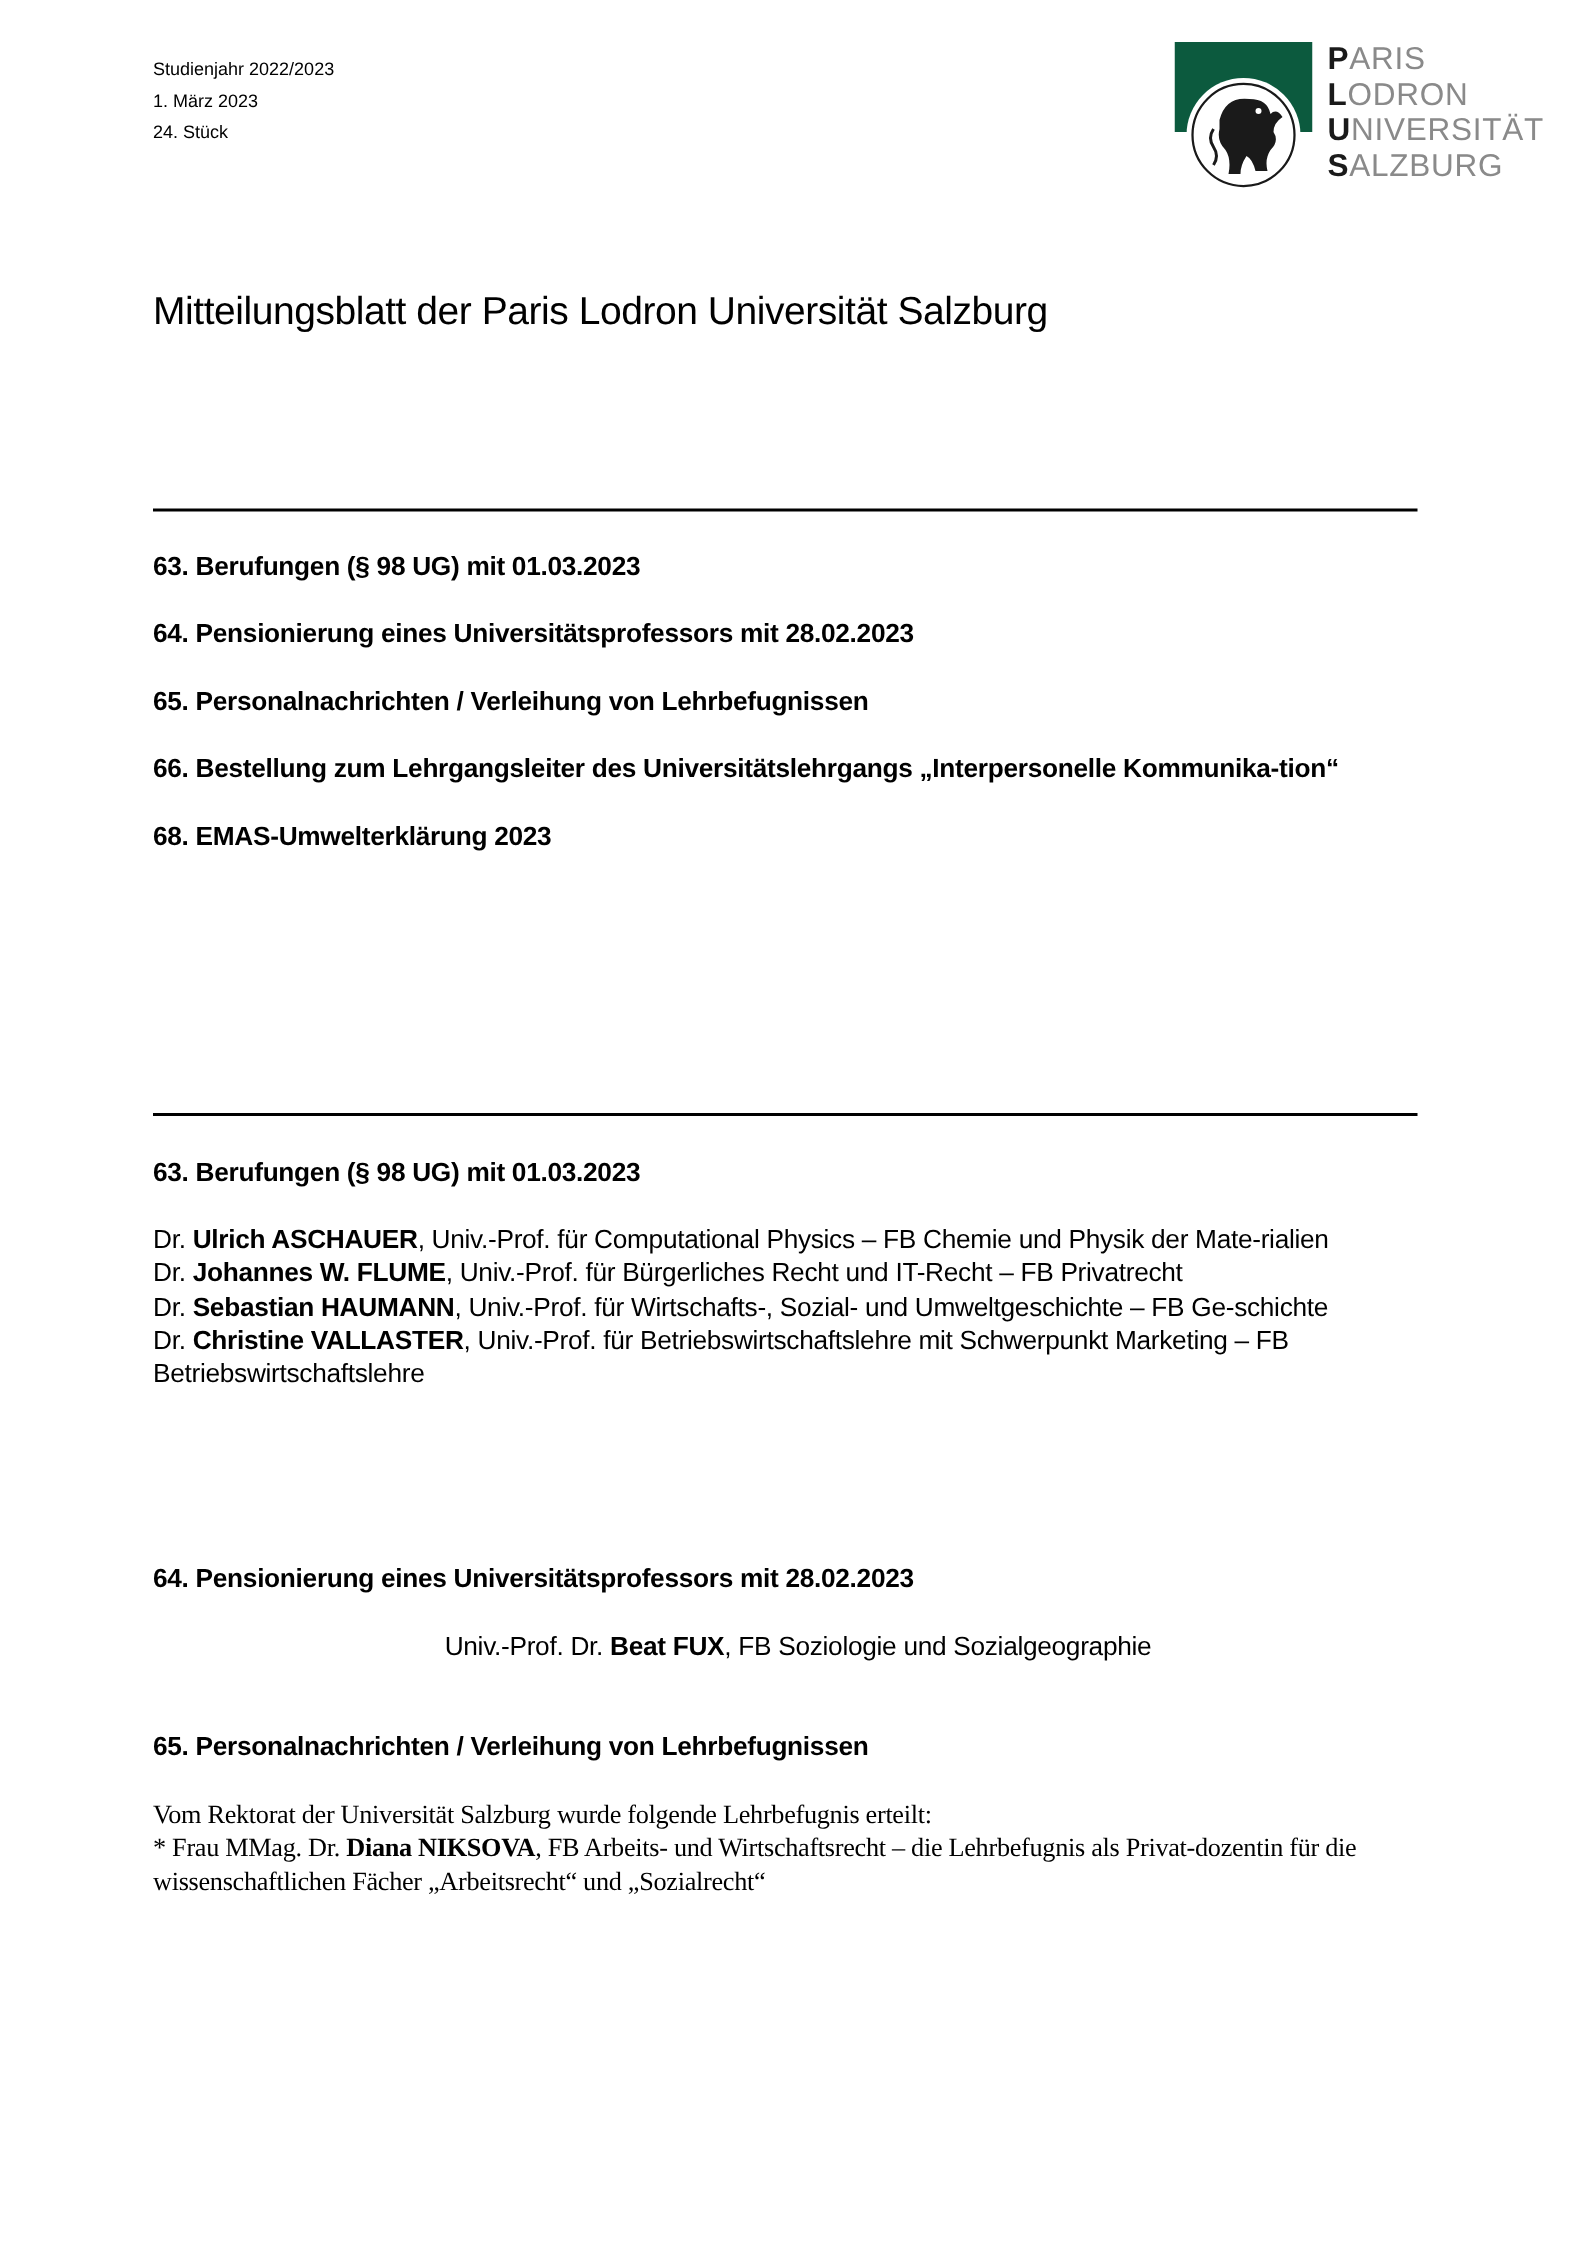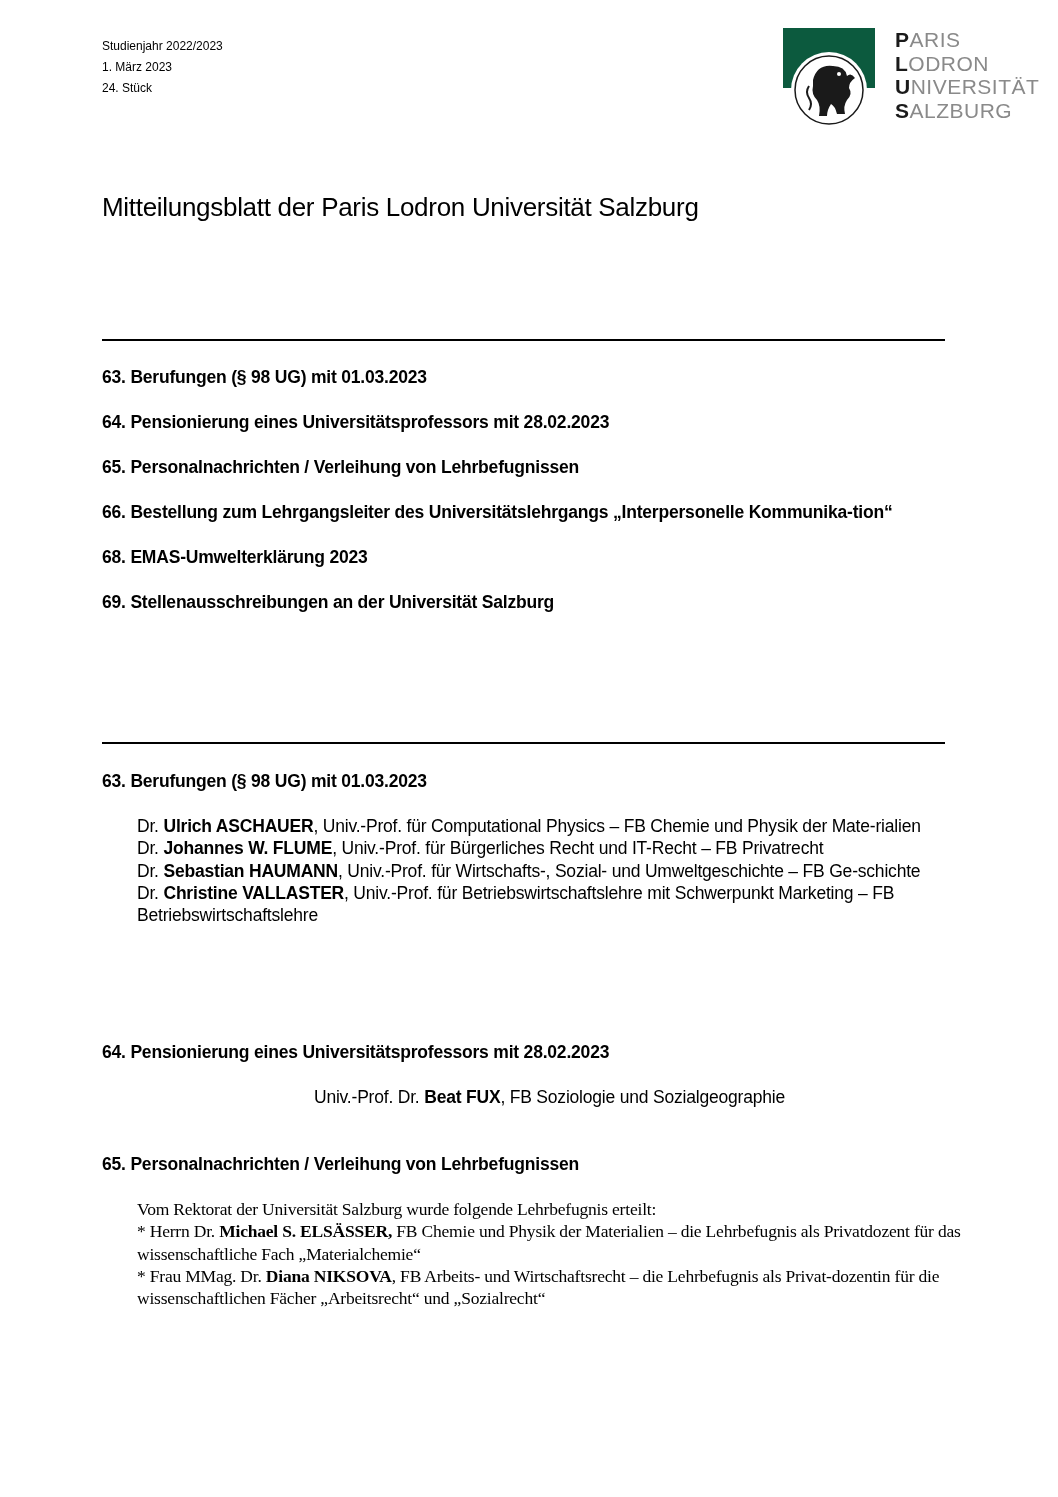--- a/index.html
+++ b/index.html
@@ -2,29 +2,29 @@
 <html><head>
 <meta charset="utf-8">
 <style>
   html, body { margin: 0; padding: 0; background: #ffffff; }
   body { width: 1058px; height: 1497px; position: relative; overflow: hidden;
          font-family: "Liberation Sans", sans-serif; color: #000; }
   .header-meta { position: absolute; left: 102px; top: 36px; font-size: 12px; line-height: 21px; }
   .header-meta div { white-space: nowrap; }
   .logo { position: absolute; left: 783px; top: 28px; width: 250px; height: 102px; }
   .logo-mark { position: absolute; left: 0; top: 0; width: 92px; height: 100px; }
-  .logo-text { position: absolute; left: 112px; top: 0px; font-size: 21px; line-height: 23.5px; color: #8a8a8a; letter-spacing: 0.5px; }
+  .logo-text { position: absolute; left: 102px; top: 0px; font-size: 21px; line-height: 23.5px; color: #8a8a8a; letter-spacing: 0.5px; }
   .logo-text .cap { color: #1a1a1a; font-weight: bold; }
   .title { position: absolute; left: 102px; top: 192px; font-size: 26px; font-weight: normal; white-space: nowrap; letter-spacing: -0.3px; }
   .rule { position: absolute; left: 102px; width: 843px; height: 0; border-top: 2px solid #000; }
   .toc { position: absolute; left: 102px; top: 366px; width: 860px; }
   .toc-item { font-size: 17.5px; font-weight: bold; line-height: 22px; margin-bottom: 23px; letter-spacing: -0.2px; }
   .section { position: absolute; left: 102px; width: 860px; }
   .sec-heading { font-size: 17.5px; font-weight: bold; line-height: 22px; letter-spacing: -0.2px; }
-  .body-text { font-size: 17.5px; line-height: 22.3px; letter-spacing: -0.2px; margin-left: 35px; }
+  .body-text { font-size: 17.5px; line-height: 22.3px; letter-spacing: -0.2px; }
   .b { font-weight: bold; }
 </style>
 </head>
 <body>
 
 <div class="header-meta">
   <div>Studienjahr 2022/2023</div>
   <div>1. März 2023</div>
   <div>24. Stück</div>
 </div>
@@ -49,21 +49,20 @@
 <div class="title">Mitteilungsblatt der Paris Lodron Universität Salzburg</div>
 
 <div class="rule" style="top:339px;"></div>
 
 <div class="toc">
   <div class="toc-item">63. Berufungen (§ 98 UG) mit 01.03.2023</div>
   <div class="toc-item">64. Pensionierung eines Universitätsprofessors mit 28.02.2023</div>
   <div class="toc-item">65. Personalnachrichten / Verleihung von Lehrbefugnissen</div>
   <div class="toc-item" style="width:860px;">66. Bestellung zum Lehrgangsleiter des Universitätslehrgangs „Interpersonelle Kommunika-tion“</div>
   <div class="toc-item">68. EMAS-Umwelterklärung 2023</div>
-  <div class="toc-item">69. Stellenausschreibungen an der Universität Salzburg</div>
 </div>
 
 <div class="rule" style="top:742px;"></div>
 
 <div class="section" style="top:770px;">
   <div class="sec-heading">63. Berufungen (§ 98 UG) mit 01.03.2023</div>
   <div class="body-text" style="margin-top:23px;">
     <div><span>Dr. </span><span class="b">Ulrich ASCHAUER</span><span>, Univ.-Prof. für Computational Physics – FB Chemie und Physik der Mate-rialien</span></div>
     <div><span>Dr. </span><span class="b">Johannes W. FLUME</span><span>, Univ.-Prof. für Bürgerliches Recht und IT-Recht – FB Privatrecht</span></div>
     <div><span>Dr. </span><span class="b">Sebastian HAUMANN</span><span>, Univ.-Prof. für Wirtschafts-, Sozial- und Umweltgeschichte – FB Ge-schichte</span></div>
@@ -73,16 +72,15 @@
 
 <div class="section" style="top:1041px;">
   <div class="sec-heading">64. Pensionierung eines Universitätsprofessors mit 28.02.2023</div>
   <div class="body-text" style="margin-top:23px;text-align:center;"><span>Univ.-Prof. Dr. </span><span class="b">Beat FUX</span><span>, FB Soziologie und Sozialgeographie</span></div>
 </div>
 
 <div class="section" style="top:1153px;">
   <div class="sec-heading">65. Personalnachrichten / Verleihung von Lehrbefugnissen</div>
   <div class="body-text" style="margin-top:23px;font-family:Liberation Serif, serif;">
     <div>Vom Rektorat der Universität Salzburg wurde folgende Lehrbefugnis erteilt:</div>
-    <div><span>* Herrn Dr. </span><span class="b">Michael S. ELSÄSSER,</span><span> FB Chemie und Physik der Materialien – die Lehrbefugnis als Privatdozent für das wissenschaftliche Fach „Materialchemie“</span></div>
     <div><span>* Frau MMag. Dr. </span><span class="b">Diana NIKSOVA</span><span>, FB Arbeits- und Wirtschaftsrecht – die Lehrbefugnis als Privat-dozentin für die wissenschaftlichen Fächer „Arbeitsrecht“ und „Sozialrecht“</span></div>
   </div>
 </div>
 
 </body></html>

